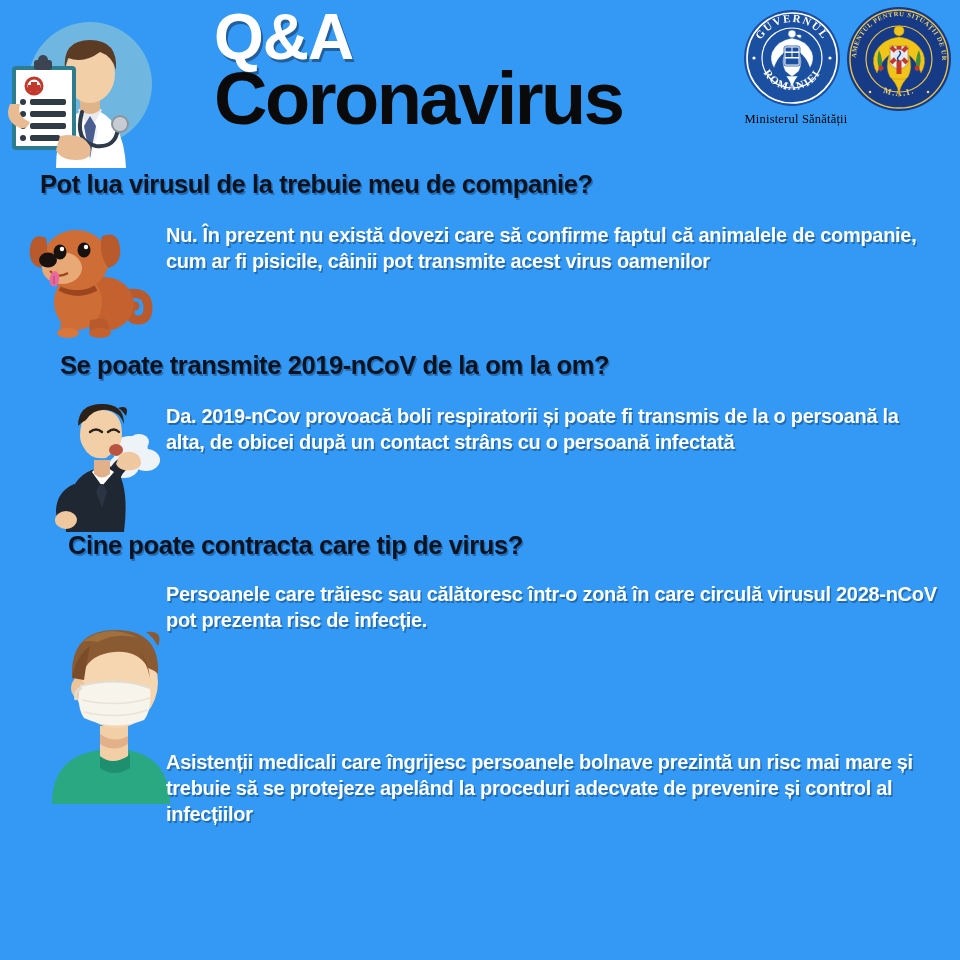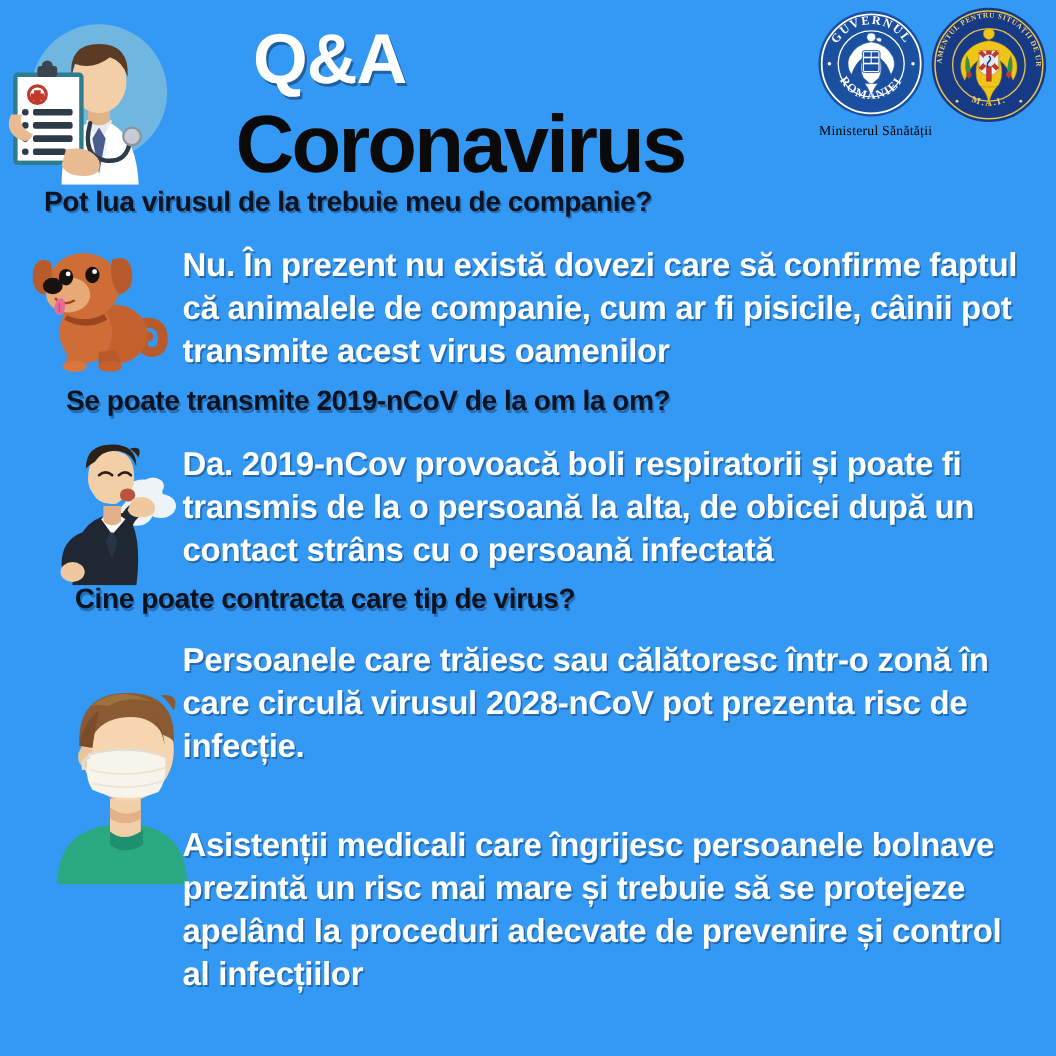--- a/index.html
+++ b/index.html
@@ -38,21 +38,21 @@
     left: 214px; top: 6px;
     width: 520px;
   }
   .title-qa {
     font-size: 64px;
     font-weight: bold;
     color: #ffffff;
     line-height: 0.98;
     letter-spacing: -1px;
     text-shadow: 2px 3px 0 rgba(10,25,50,.45);
-    margin: 16px;
+    margin: 0;
   }
   .title-corona {
     font-size: 74px;
     font-weight: bold;
     color: #0a0a0a;
     line-height: 0.98;
     letter-spacing: -2.5px;
     margin: 0;
     margin-top: -6px;
   }
@@ -87,21 +87,21 @@
     position: absolute;
     font-size: 25.5px;
     font-weight: bold;
     color: #0b1320;
     letter-spacing: -0.4px;
     text-shadow: 1.5px 2px 0 rgba(8,30,60,.35);
     white-space: nowrap;
   }
   .answer {
     position: absolute;
-    font-size: 30px;
+    font-size: 20px;
     font-weight: bold;
     color: #ffffff;
     line-height: 1.3;
     letter-spacing: -0.3px;
     text-shadow: 1.5px 2px 0 rgba(12,40,78,.42);
   }
 
   #q1 { left: 40px;  top: 170px; }
   #a1 { left: 166px; top: 222px; width: 790px; }
   #q2 { left: 60px;  top: 351px; }

